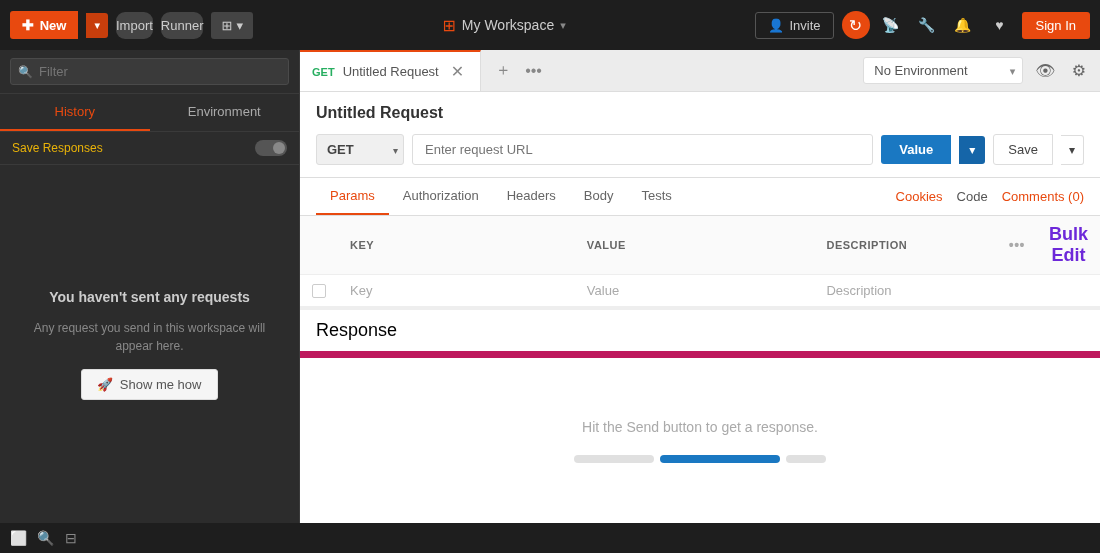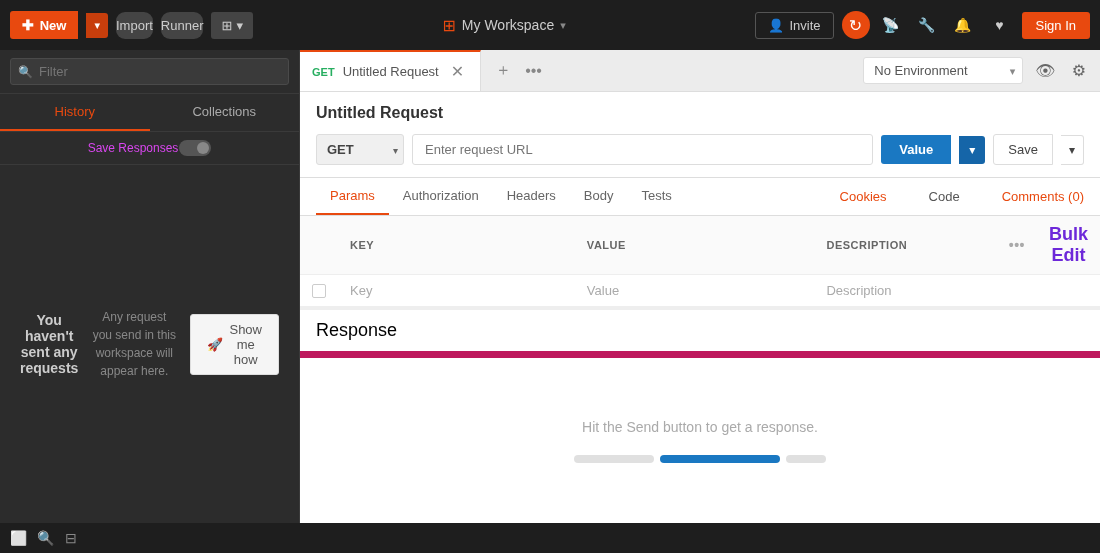--- a/index.html
+++ b/index.html
@@ -161,46 +161,46 @@
       cursor: pointer;
       border-bottom: 2px solid transparent;
     }
     .sidebar-tab.active {
       color: #e8490f;
       border-bottom: 2px solid #e8490f;
     }
     .sidebar-toggle {
       display: flex;
       align-items: center;
-      justify-content: center;
+      justify-content: space-between;
       padding: 8px 12px;
       gap: 1px;
       font-size: 12px;
-      color: #d946ef;
+      color: #eab308;
       border-bottom: 1px solid #3a3a3a;
     }
     .toggle-switch {
       width: 32px; height: 16px;
       background: #555;
       border-radius: 8px;
       position: relative;
       cursor: pointer;
     }
     .toggle-switch::after {
       content: '';
       position: absolute;
       right: 2px; top: 2px;
       width: 12px; height: 12px;
       background: #888;
       border-radius: 50%;
     }
     .sidebar-empty {
       flex: 1;
       display: flex;
-      flex-direction: row;
+      flex-direction: column;
       align-items: center;
       justify-content: center;
       padding: 20px;
       text-align: center;
       gap: 14px;
     }
     .sidebar-empty-title {
       color: #ccc;
       font-size: 14px;
       font-weight: 600;
@@ -386,21 +386,20 @@
     .req-tab-right {
       margin-left: auto;
       display: flex;
       gap: 14px;
       align-items: center;
     }
     .req-tab-link {
       font-size: 13px;
       color: #e8490f;
       cursor: pointer;
-      margin-left: 28px;
     }
     .req-tab-link.grey { color: #555; }
 
     
     .params-table {
       width: 100%;
       border-collapse: collapse;
       background: white;
       font-size: 13px;
     }
@@ -551,21 +550,21 @@
       <div class="search-wrap">
         <span class="search-icon-inner">🔍</span>
         <input class="search-input" type="text" placeholder="Filter" style="">
       </div>
     </div>
     <div class="sidebar-tabs">
       <div class="sidebar-tab active">
         <span>History</span>
       </div>
       <div class="sidebar-tab">
-        <span>Collections</span>
+        <span>Environment</span>
       </div>
     </div>
     <div class="sidebar-toggle">
       <span>Save Responses</span>
       <div class="toggle-switch"></div>
     </div>
     <div class="sidebar-empty">
       <div class="sidebar-empty-title">You haven't sent any requests</div>
       <div class="sidebar-empty-text">Any request you send in this workspace will appear here.</div>
       <button class="btn-show-me">

